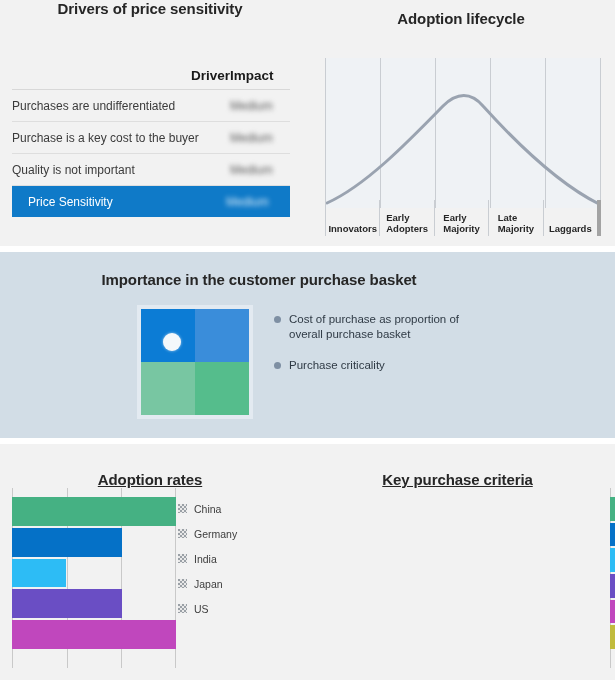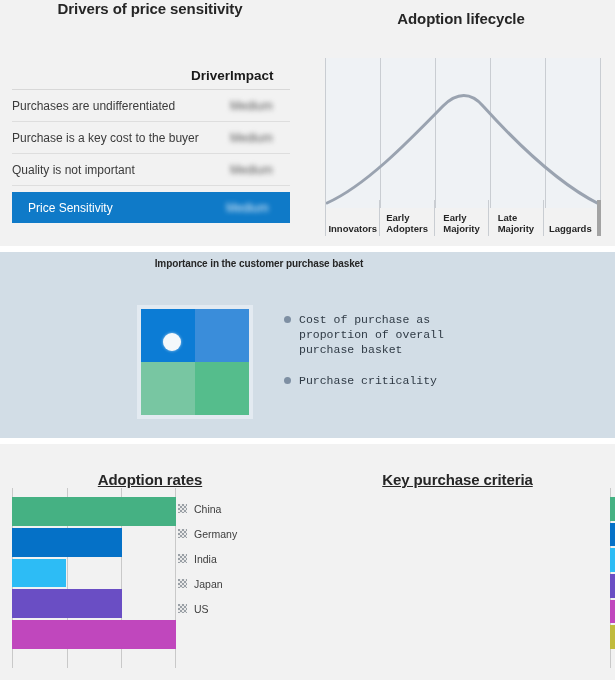--- a/index.html
+++ b/index.html
@@ -100,21 +100,21 @@
     filter: blur(2.6px);
     color: #5a5a5a;
     user-select: none;
   }
   .dt-row-highlight {
     background: #0f7ac8;
     border-bottom: none;
     height: 31px;
     padding-left: 16px;
     padding-right: 8px;
-    margin-top: 6px;
+    margin-top: 0;
   }
   .dt-row-highlight .dt-driver {
     color: #ffffff;
     font-size: 12px;
   }
   .dt-row-highlight .dt-impact {
     color: #e8f2fb;
   }
   .dt-row-highlight .blurred { color: #dcecf9; }
 
@@ -158,23 +158,23 @@
   .lc-label:last-child { border-right: 4px solid #a3a3a3; }
 
   
   .basket-panel {
     position: absolute;
     left: 0; top: 252px;
     width: 615px; height: 186px;
   }
   .basket-panel .panel-title {
     position: absolute;
-    left: 0; top: 6px;
+    left: 0; top: 19px;
     width: 518px;
-    font-size: 10px;
+    font-size: 15px;
   }
   .matrix-wrap {
     position: absolute;
     left: 137px; top: 53px;
     width: 116px; height: 114px;
     background: #e3eaf1;
     padding: 4px;
   }
   .matrix {
     position: relative;
@@ -187,23 +187,22 @@
   .matrix-dot {
     position: absolute;
     left: 22px; top: 24px;
     width: 18px; height: 18px;
     border-radius: 50%;
     background: #f4f8fb;
     box-shadow: 0 0 3px rgba(255,255,255,0.6);
   }
   .basket-legend {
     position: absolute;
-    left: 284px; top: 60px;
+    left: 274px; top: 60px;
     width: 320px;
-    font-family: Liberation Mono, monospace;
   }
   .bl-item {
     display: flex;
     align-items: flex-start;
     margin-bottom: 16px;
   }
   .bl-bullet {
     width: 7px; height: 7px;
     border-radius: 50%;
     background: #7e8fa3;

